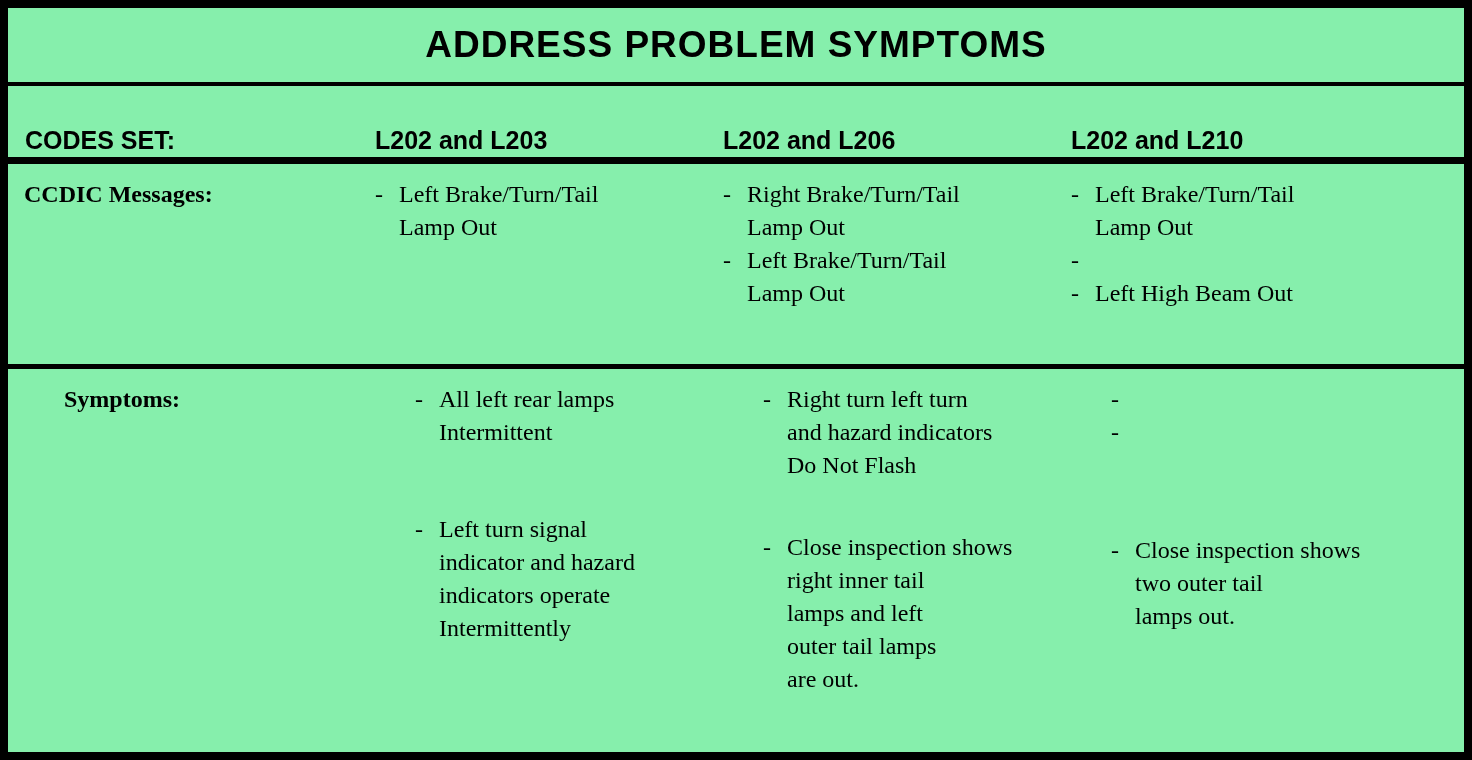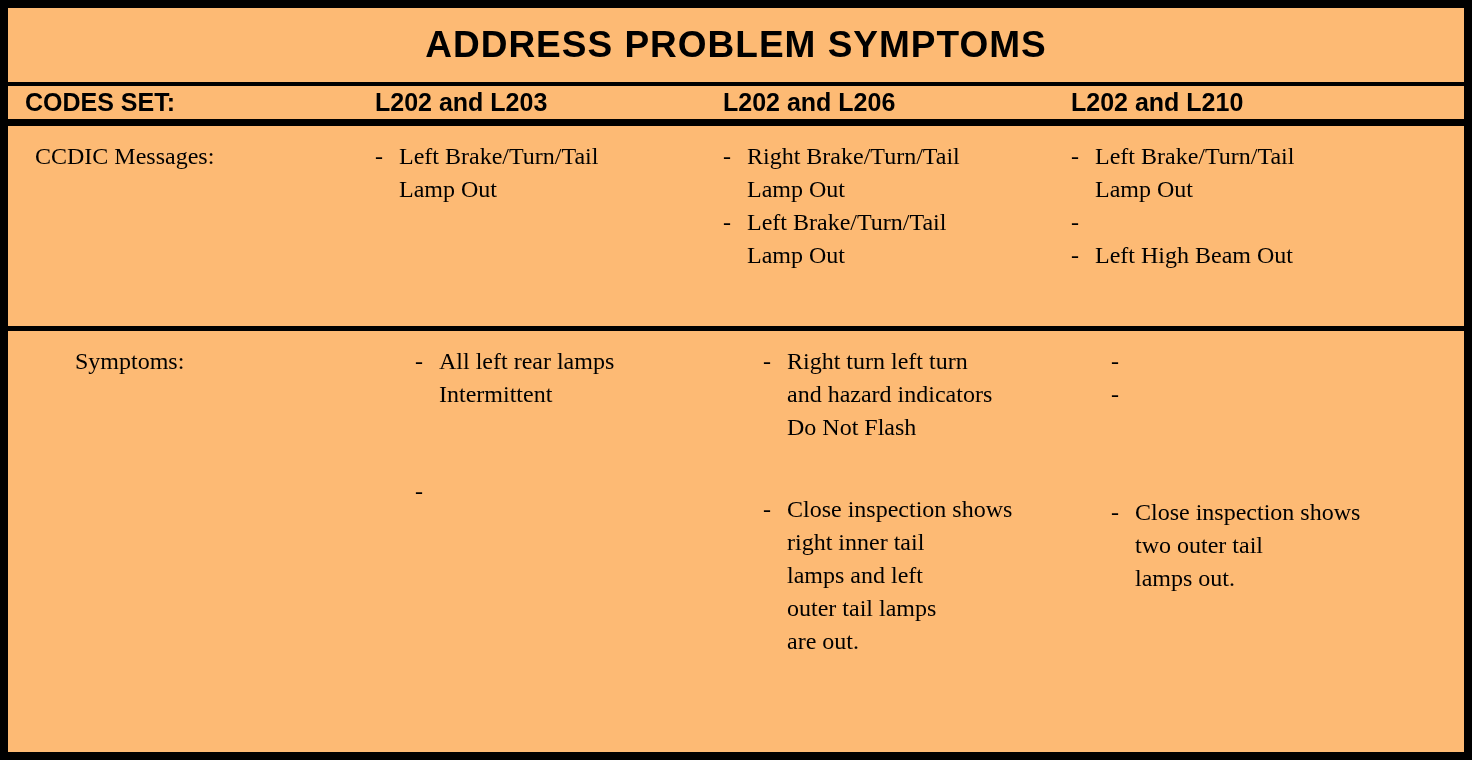--- a/index.html
+++ b/index.html
@@ -10,21 +10,21 @@
     height: 760px;
     overflow: hidden;
   }
   .sheet {
     position: absolute;
     top: 0; left: 0;
     width: 1472px;
     height: 760px;
     box-sizing: border-box;
     border: 8px solid #000000;
-    background: #fdba74;
+    background: #86efac;
     color: #000000;
   }
   
   .title-row {
     box-sizing: border-box;
     height: 78px;
     border-bottom: 4px solid #000000;
     display: flex;
     align-items: center;
     justify-content: center;
@@ -40,20 +40,21 @@
   .header-row {
     box-sizing: border-box;
     height: 40px;
     border-bottom: 7px solid #000000;
     display: grid;
     grid-template-columns: 351px 348px 348px 1fr;
     align-items: center;
     font-family: "Liberation Sans", sans-serif;
     font-weight: 700;
     font-size: 25px;
+    margin-top: 38px;
   }
   .header-row .hcell { padding-left: 16px; white-space: nowrap; }
   .header-row .hlabel { padding-left: 17px; }
   
   .body-row {
     box-sizing: border-box;
     display: grid;
     grid-template-columns: 351px 348px 348px 1fr;
     padding-top: 14px;
     font-family: "Liberation Serif", "DejaVu Serif", serif;
@@ -62,22 +63,23 @@
   }
   .row-ccdic {
     height: 205px;
     border-bottom: 5px solid #000000;
   }
   .row-symptoms {
     height: 413px;
     margin-left: 40px;
   }
   .row-label {
-    padding-left: 27px;
+    padding-left: 16px;
     white-space: nowrap;
+    font-weight: bold;
   }
   .cell { padding-left: 16px; }
   .bullet {
     display: flex;
     align-items: flex-start;
   }
   .dash {
     width: 24px;
     flex: 0 0 24px;
   }
@@ -134,20 +136,21 @@
 
   <div class="body-row row-symptoms">
     <div class="row-label">Symptoms:</div>
     <div class="cell">
         <div class="bullet">
           <span class="dash">-</span>
           <span class="btext">All left rear lamps<br>Intermittent</span>
         </div>
         <div class="bullet" style="margin-top: 64px;">
           <span class="dash">-</span>
+          <span class="btext">Left turn signal<br>indicator and hazard<br>indicators operate<br>Intermittently</span>
         </div>
       </div>
     <div class="cell">
         <div class="bullet">
           <span class="dash">-</span>
           <span class="btext">Right turn left turn<br>and hazard indicators<br>Do  Not Flash</span>
         </div>
         <div class="bullet" style="margin-top: 49px;">
           <span class="dash">-</span>
           <span class="btext">Close inspection shows<br>right inner tail<br>lamps and left<br>outer tail lamps<br>are out.</span>

